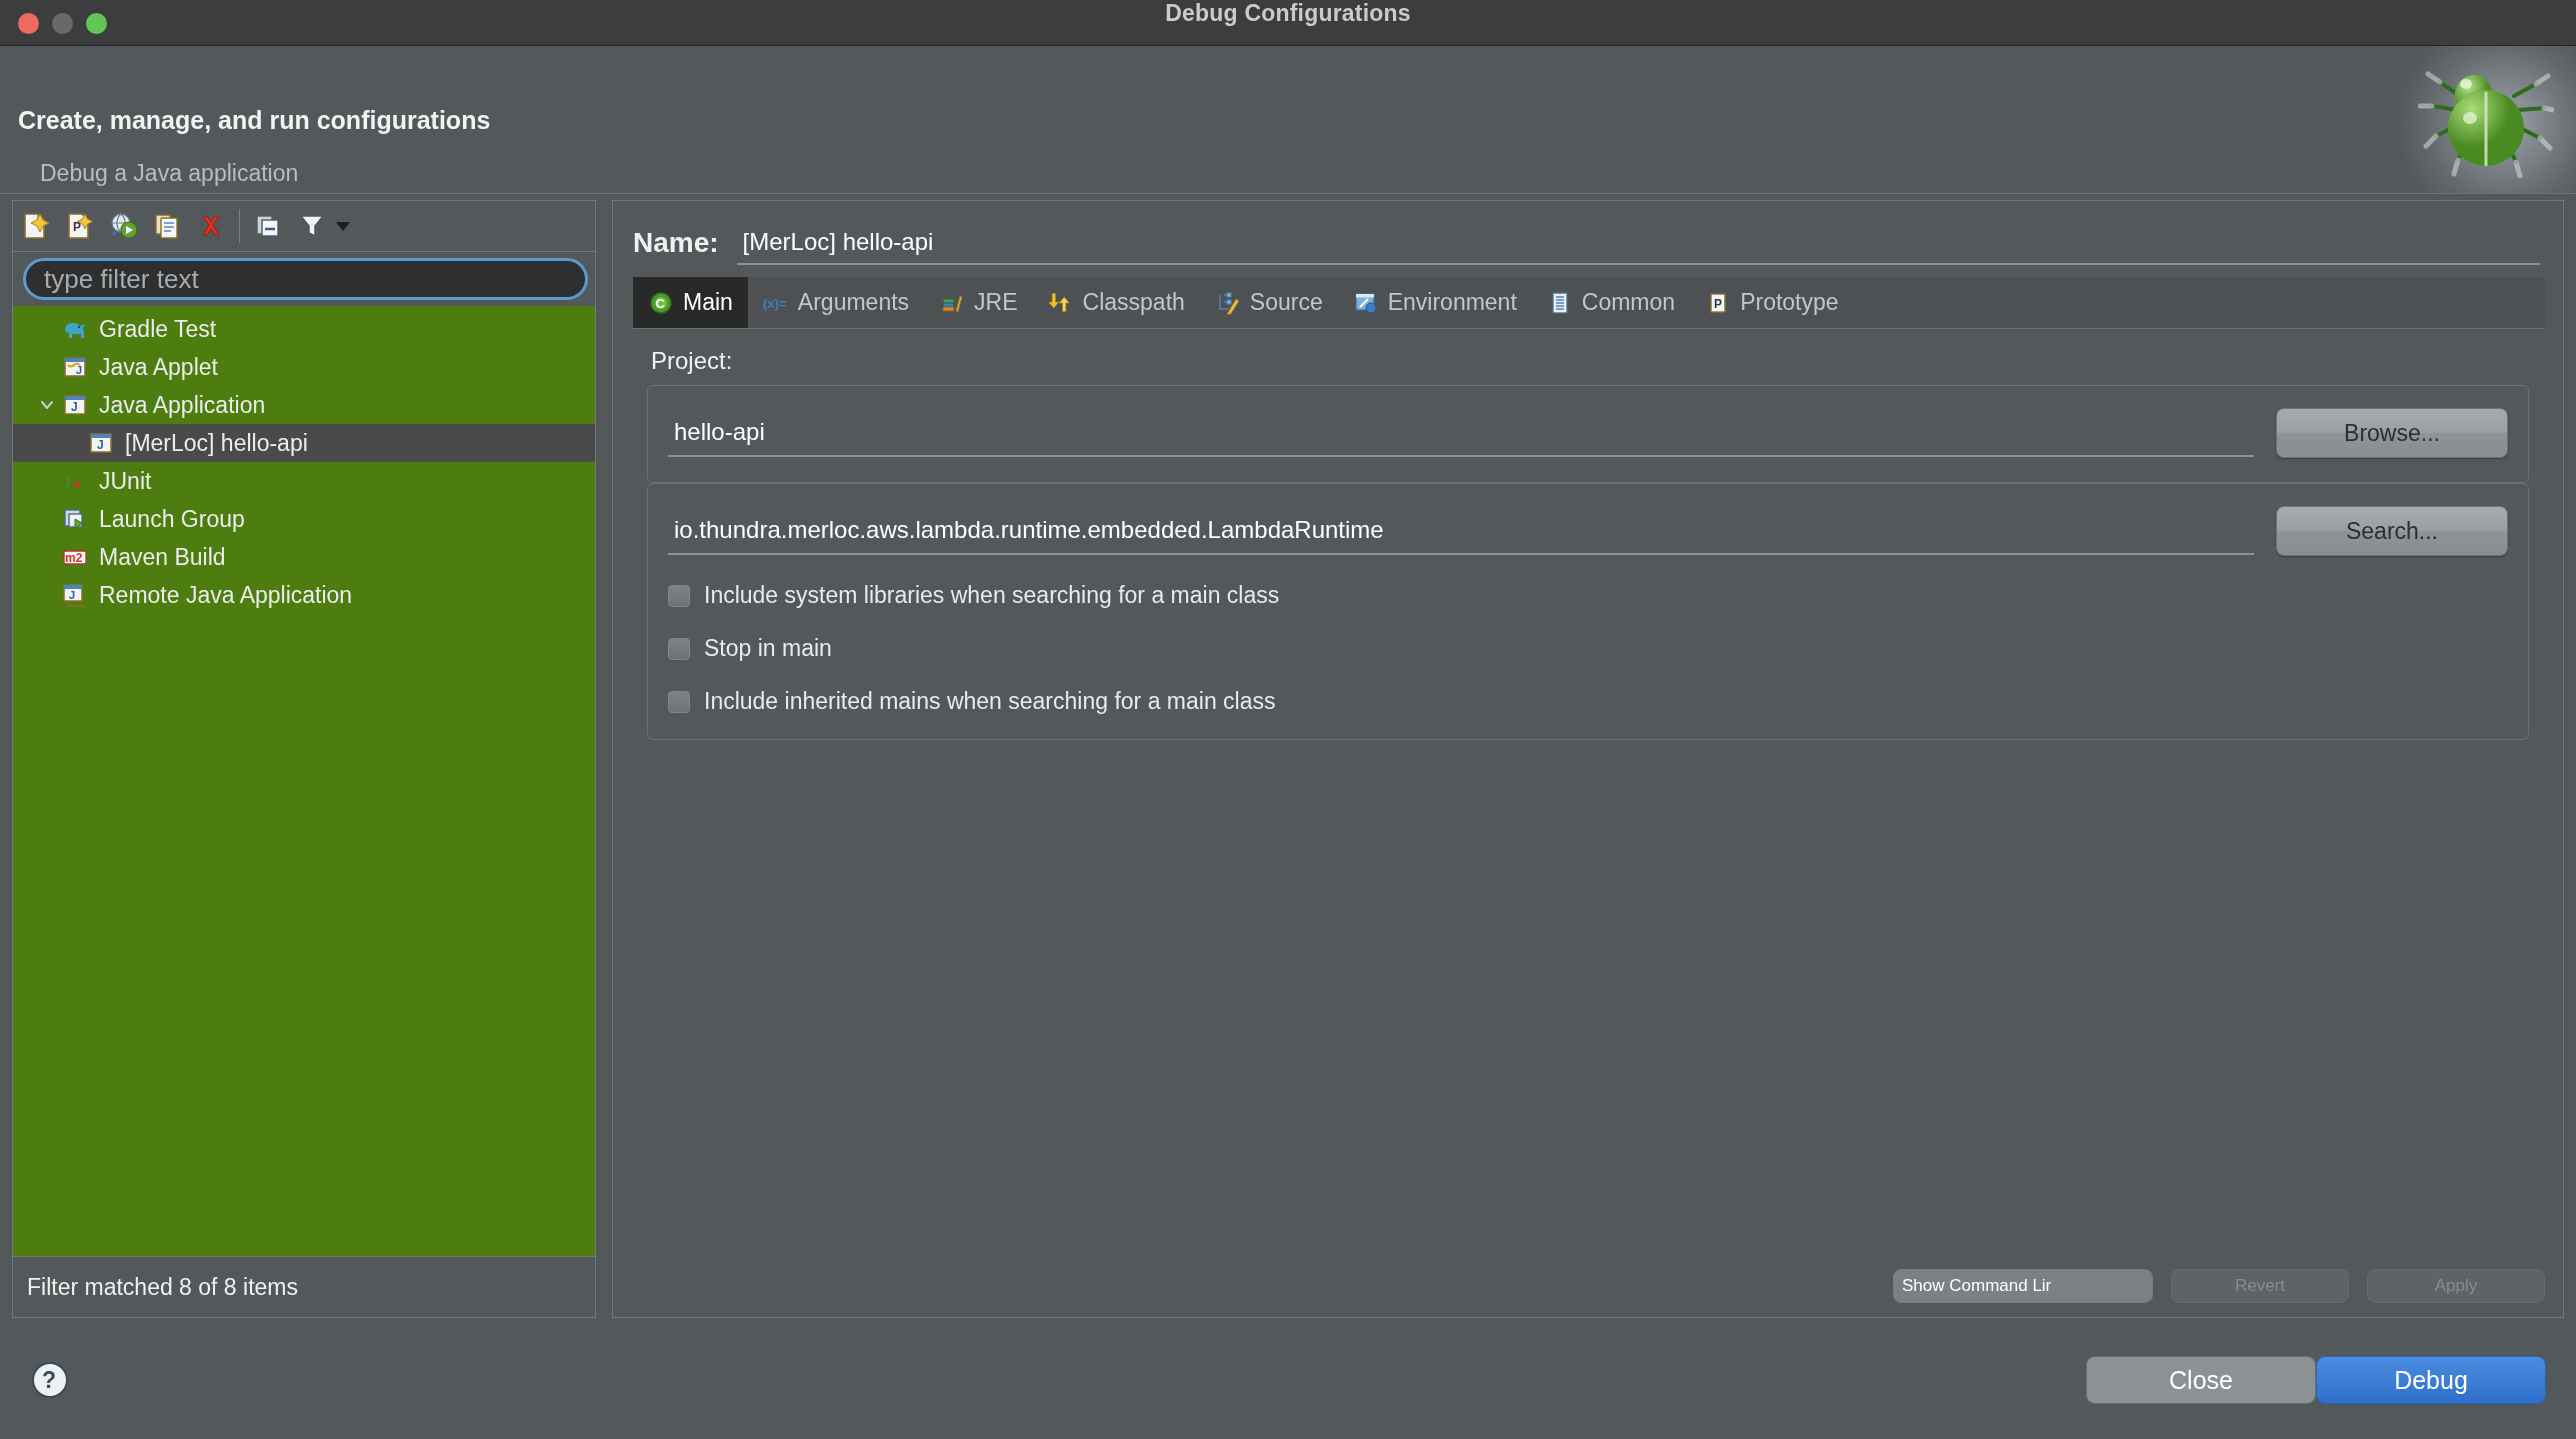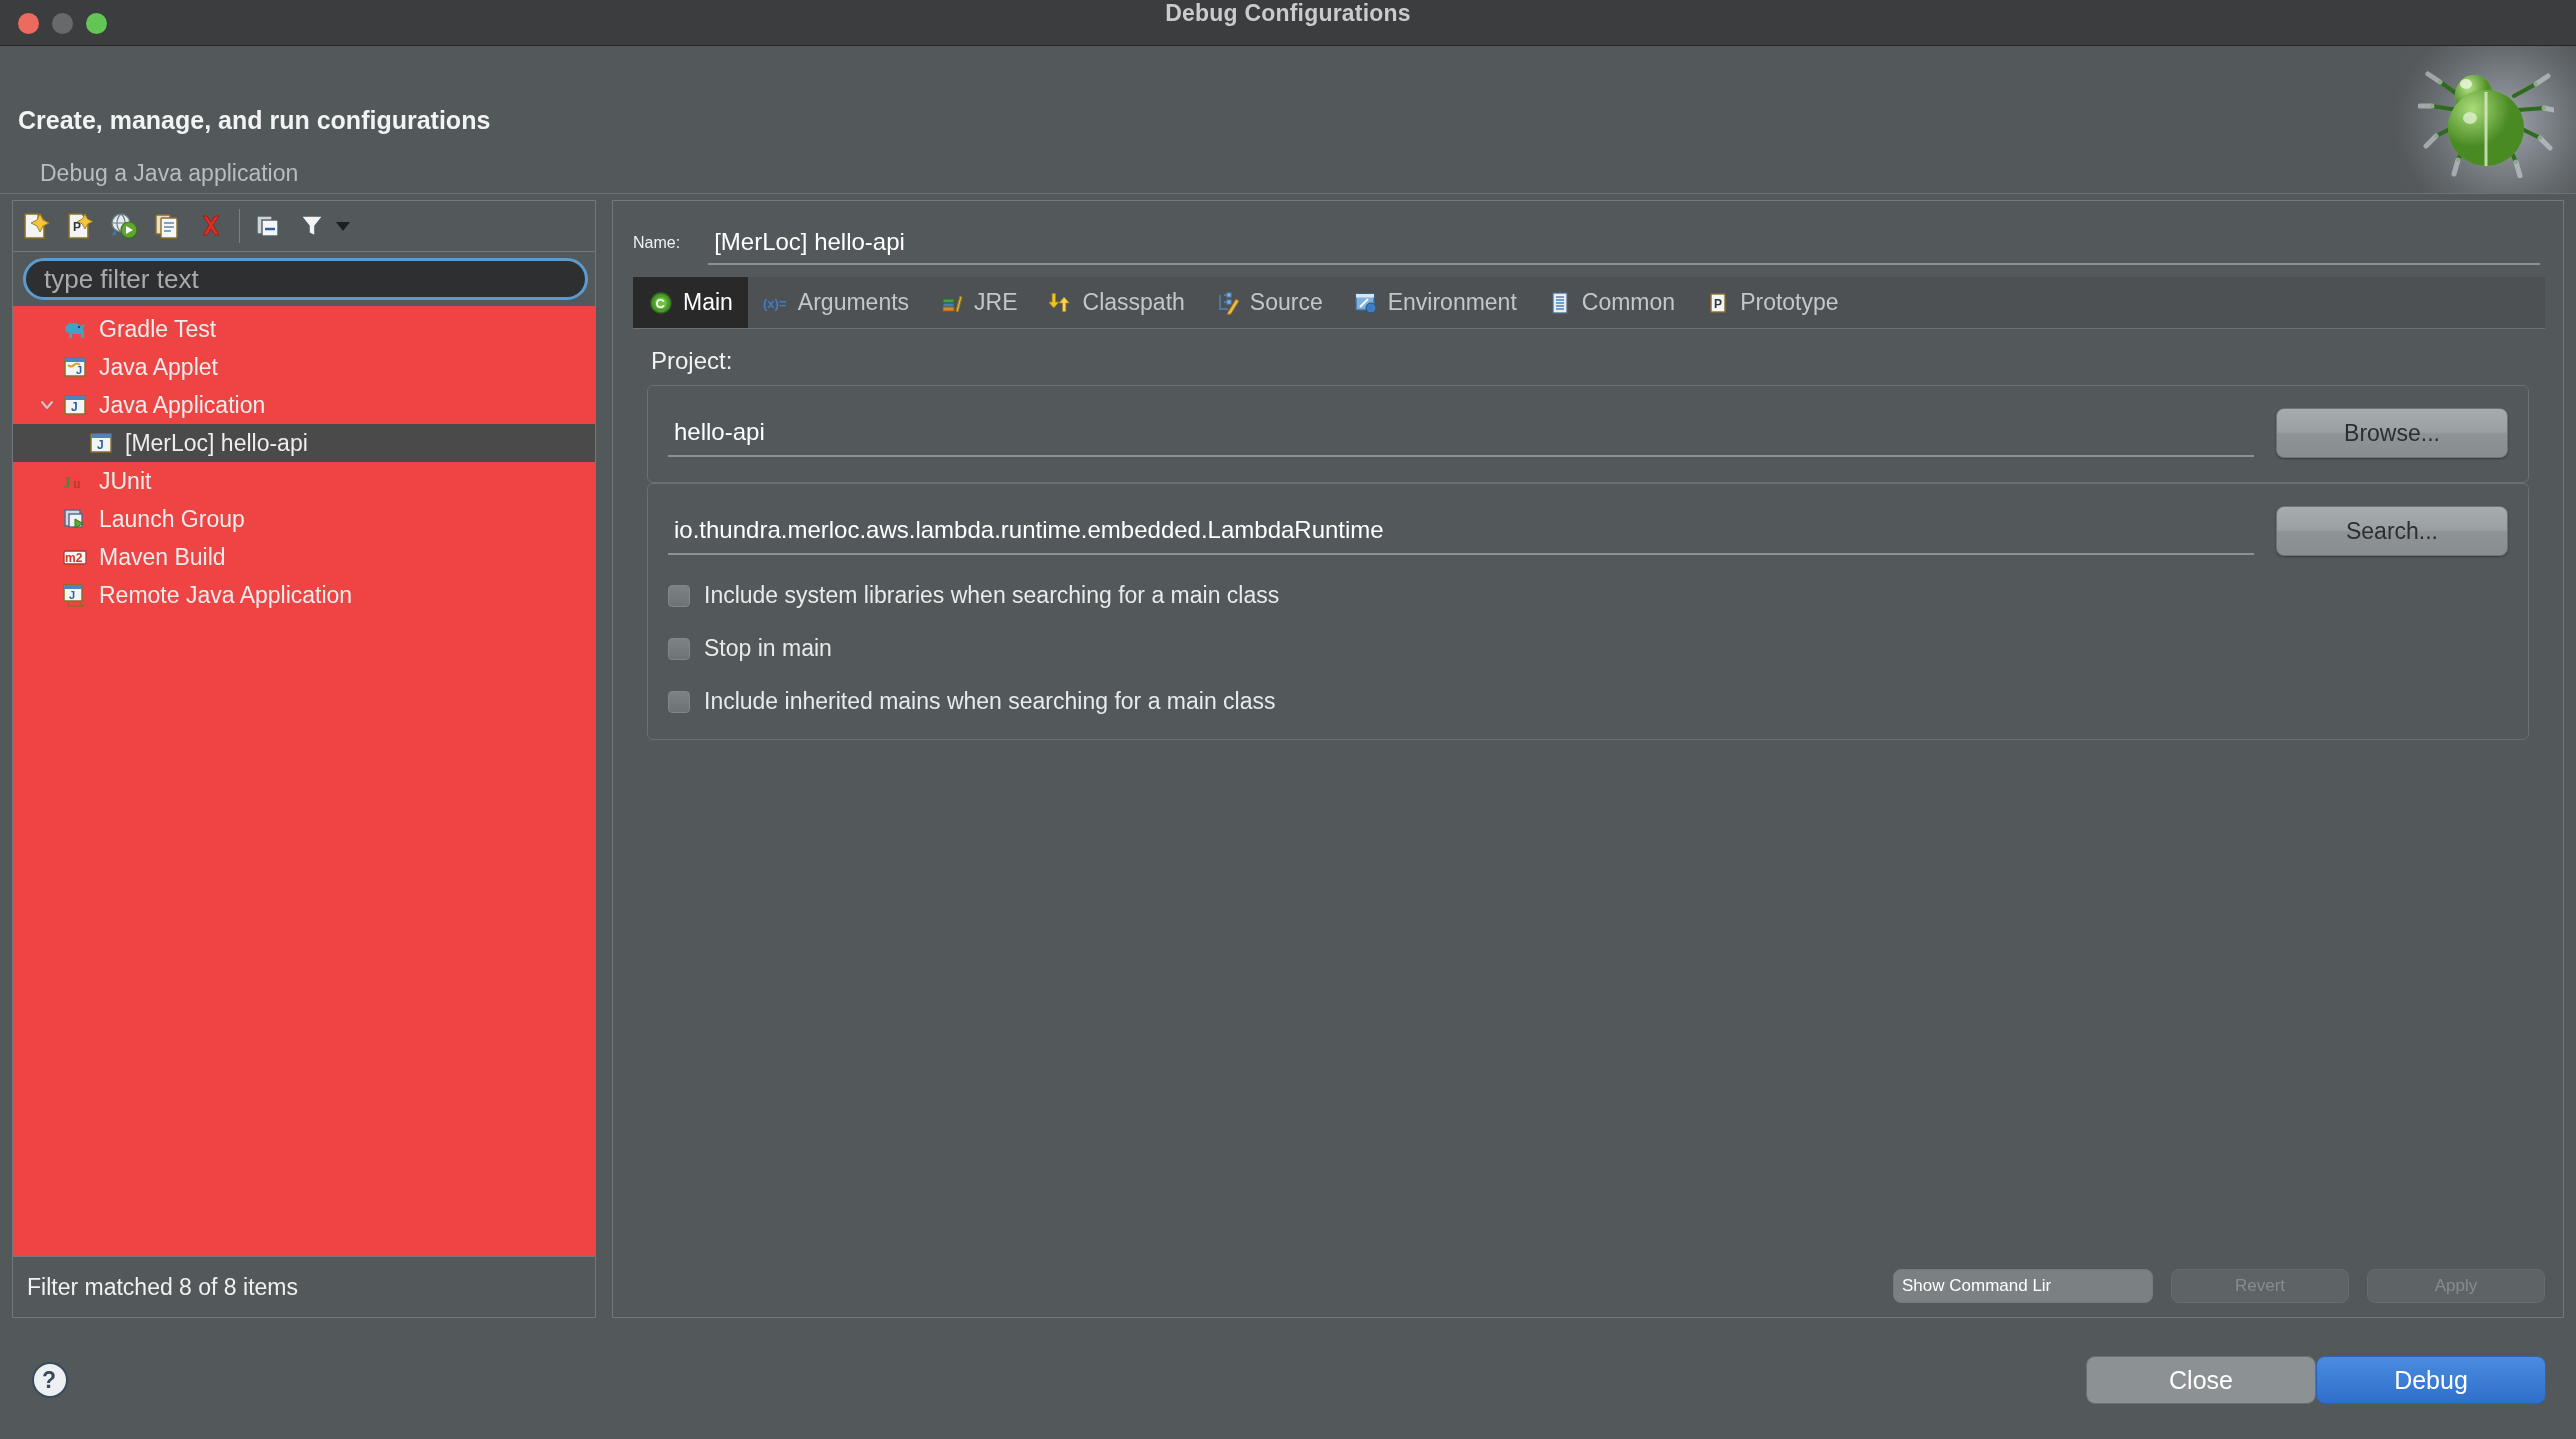--- a/index.html
+++ b/index.html
@@ -102,21 +102,21 @@
     font-size: 26px;
     font-family: "Liberation Sans", sans-serif;
     padding: 0 18px;
     outline: none;
   }
   .filter-input::placeholder { color: #a7abad; opacity: 1; }
 
   .tree {
     position: absolute; left: 0; top: 106px;
     width: 584px; height: 951px;
-    background: #ef4444;
+    background: #4d7c0f;
     border-left: 1px solid #73787b;
     border-right: 1px solid #73787b;
     padding-top: 4px;
     overflow: hidden;
   }
   .tree-row {
     height: 38px;
     display: flex; align-items: center;
     padding-left: 22px;
     font-size: 23px; color: #eceded;
@@ -150,21 +150,21 @@
     position: absolute; left: 612px; top: 200px;
     width: 1952px; height: 1118px;
     background: #53585b;
     border: 1px solid #73787b;
   }
   .name-row {
     position: absolute; left: 20px; top: 18px;
     width: 1907px; height: 48px;
     display: flex; align-items: center;
   }
-  .name-label { font-size: 16px; color: #f0f1f1; margin-right: 28px; }
+  .name-label { font-size: 28px; color: #f0f1f1; margin-right: 18px; font-weight: bold; }
   .name-field {
     flex: 1; height: 44px;
     background: transparent;
     border: none; border-bottom: 2px solid #8d9295;
     color: #ffffff; font-size: 24px;
     font-family: "Liberation Sans", sans-serif;
     padding-left: 6px; outline: none;
   }
 
   .tabbar {

